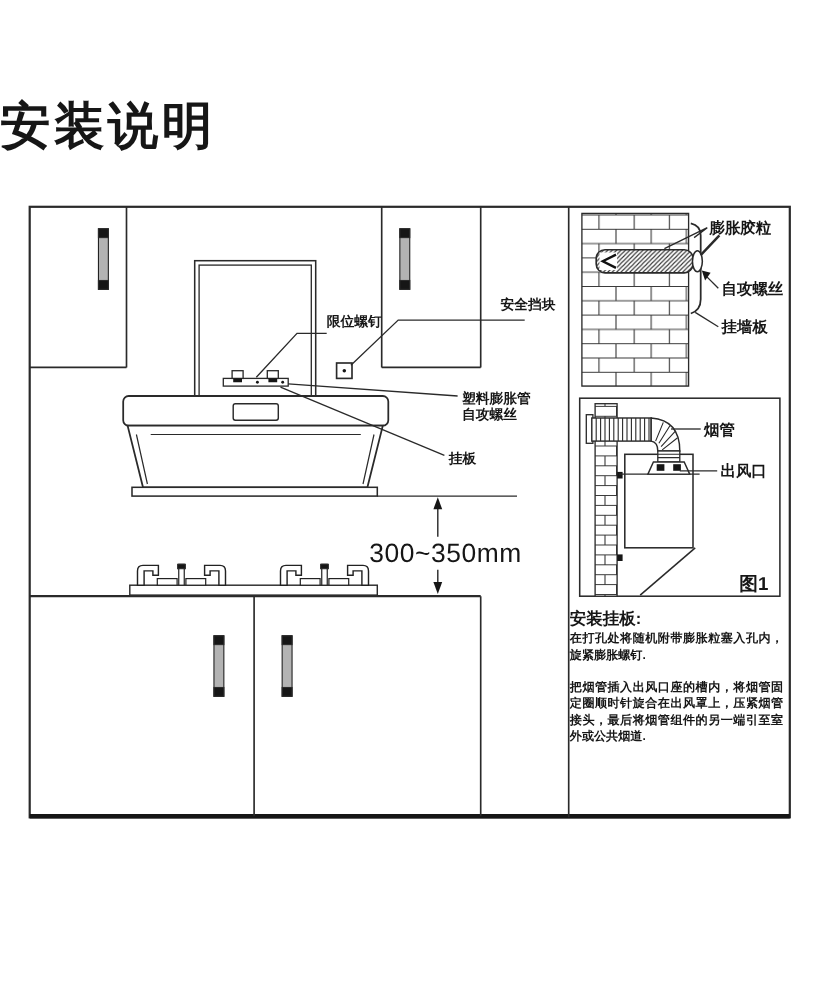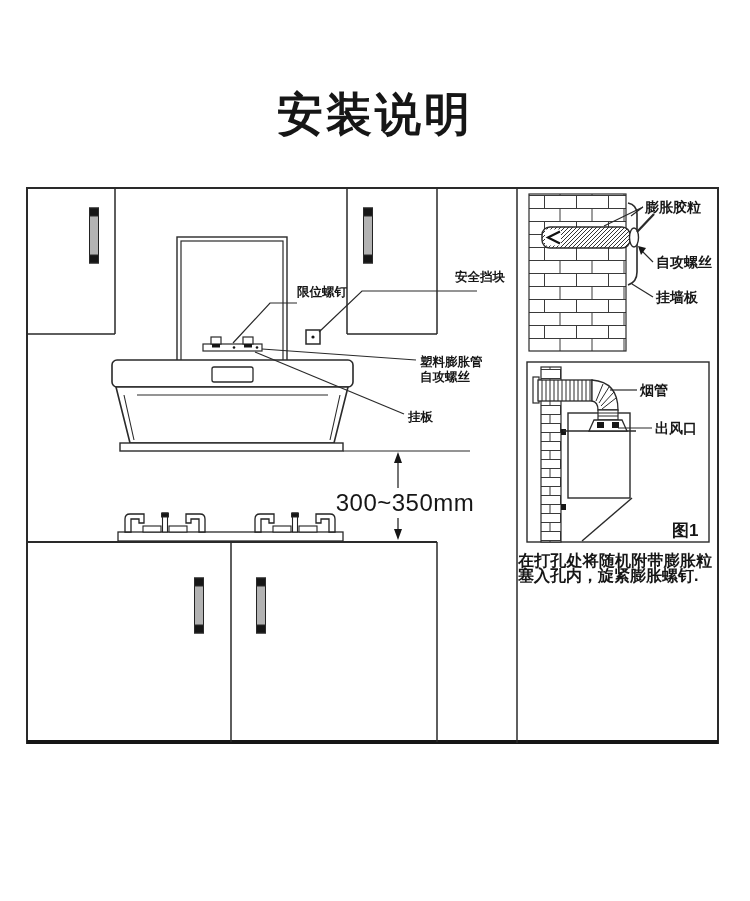--- a/index.html
+++ b/index.html
@@ -2,35 +2,35 @@
 <html><head>
 <meta charset="utf-8">
 <style>
   html,body{margin:0;padding:0;}
   body{
     width:750px;height:901px;position:relative;background:#ffffff;
     font-family:"Liberation Sans","DejaVu Sans",sans-serif;color:#111;
     overflow:hidden;
   }
   .title{
-    position:absolute;top:84px;left:0;width:750px;text-align:center;
+    position:absolute;top:84px;left:0;width:750px;text-align:left;
     font-size:46px;font-weight:bold;letter-spacing:3px;color:#161616;
   }
   svg.diagram{position:absolute;left:0;top:0;}
   svg text{font-family:"Liberation Sans","DejaVu Sans",sans-serif;fill:#161616;font-weight:bold;}
   .lbl{font-size:12.5px;}
   .lbl14{font-size:14px;}
   .dim{font-size:24px;font-weight:normal;letter-spacing:0.5px;}
   .figcap{font-size:17px;}
   .instructions{
     position:absolute;left:518px;top:553px;width:194px;
     color:#161616;font-weight:bold;
   }
   .instructions h2{font-size:15px;margin:0 0 2px 0;}
-  .instructions p{font-size:16px;line-height:15px;margin:0 0 14px 0;text-align:justify;}
+  .instructions p{font-size:11px;line-height:15px;margin:0 0 14px 0;text-align:justify;}
 </style>
 </head>
 <body>
 
 <div class="title">安装说明</div>
 
 <svg class="diagram" width="750" height="901" viewBox="0 0 750 901">
   <defs>
     <pattern id="bk" width="32" height="26" patternUnits="userSpaceOnUse">
       <rect width="32" height="26" fill="#fff"></rect>
@@ -198,17 +198,19 @@
       <path d="M652,428 L618,428"></path>
     </g>
   </g>
   <text x="640" y="395" class="lbl14">烟管</text>
   <text x="655" y="433" class="lbl14">出风口</text>
   <text x="672" y="536" class="figcap">图1</text>
 </svg>
 
 <div class="instructions">
   <section>
+    <h2>安装挂板:</h2>
     <p>在打孔处将随机附带膨胀粒塞入孔内，旋紧膨胀螺钉.</p>
   </section>
   <section>
+    <p>把烟管插入出风口座的槽内，将烟管固定圈顺时针旋合在出风罩上，压紧烟管接头，最后将烟管组件的另一端引至室外或公共烟道.</p>
   </section>
 </div>
 
 </body></html>

